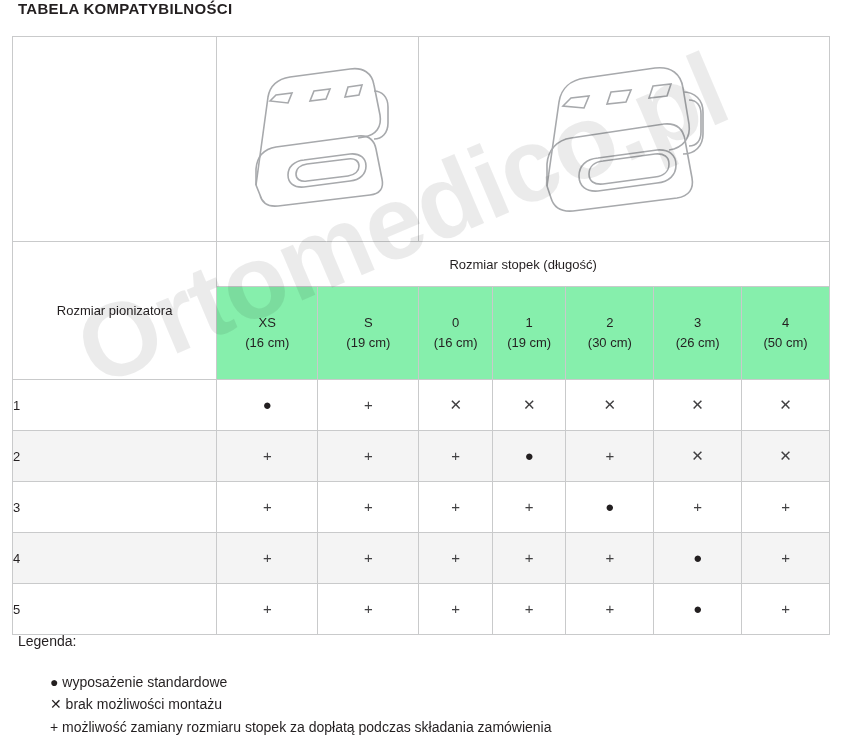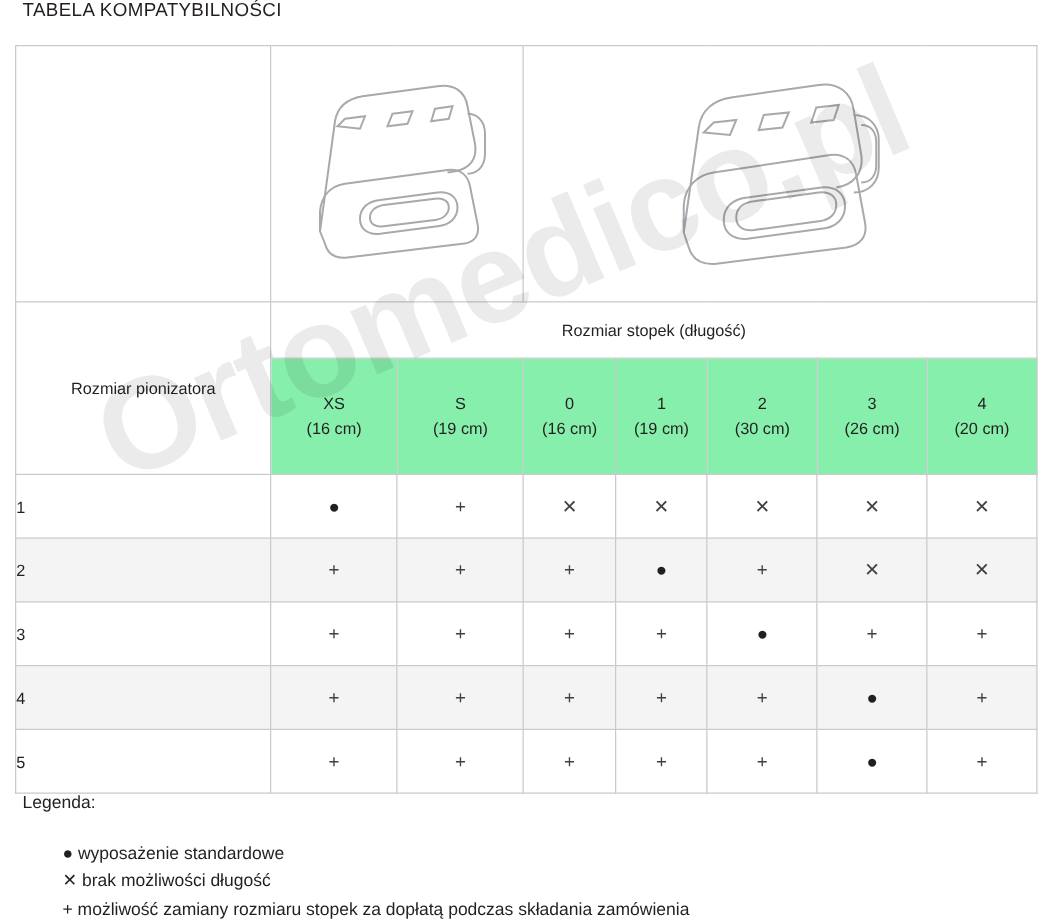--- a/index.html
+++ b/index.html
@@ -38,21 +38,21 @@
     white-space: nowrap;
     font-family: "Liberation Sans", sans-serif;
     letter-spacing: -1px;
   }
 
   .page-title {
     position: absolute;
     left: 18px;
     top: 0px;
     font-size: 15px;
-    font-weight: normal;
+    font-weight: bold;
     letter-spacing: 0.3px;
     color: #231f20;
   }
 
   
   table.compat {
     position: absolute;
     left: 12px;
     top: 36px;
     width: 818px;
@@ -223,21 +223,21 @@
       <td class="size-head">
         <span class="sz-num">2</span>
         <span class="sz-len">(30 cm)</span>
       </td>
       <td class="size-head">
         <span class="sz-num">3</span>
         <span class="sz-len">(26 cm)</span>
       </td>
       <td class="size-head">
         <span class="sz-num">4</span>
-        <span class="sz-len">(20 cm)</span>
+        <span class="sz-len">(50 cm)</span>
       </td>
     </tr>
 
     <tr class="row-odd">
       <td class="row-label">1</td>
       <td class="mark"><span class="m-dot">●</span></td>
       <td class="mark"><span class="m-plus">+</span></td>
       <td class="mark"><span class="m-x">✕</span></td>
       <td class="mark"><span class="m-x">✕</span></td>
       <td class="mark"><span class="m-x">✕</span></td>
@@ -287,15 +287,15 @@
   </tbody>
 </table>
 
 <div class="watermark">
   <div class="watermark-text">Ortomedico.pl</div>
 </div>
 
 <div class="legend">
   <div class="legend-title">Legenda:</div>
   <div class="legend-line">● wyposażenie standardowe</div>
-  <div class="legend-line">✕ brak możliwości długość</div>
+  <div class="legend-line">✕ brak możliwości montażu</div>
   <div class="legend-line">+ możliwość zamiany rozmiaru stopek za dopłatą podczas składania zamówienia</div>
 </div>
 
 </body></html>

